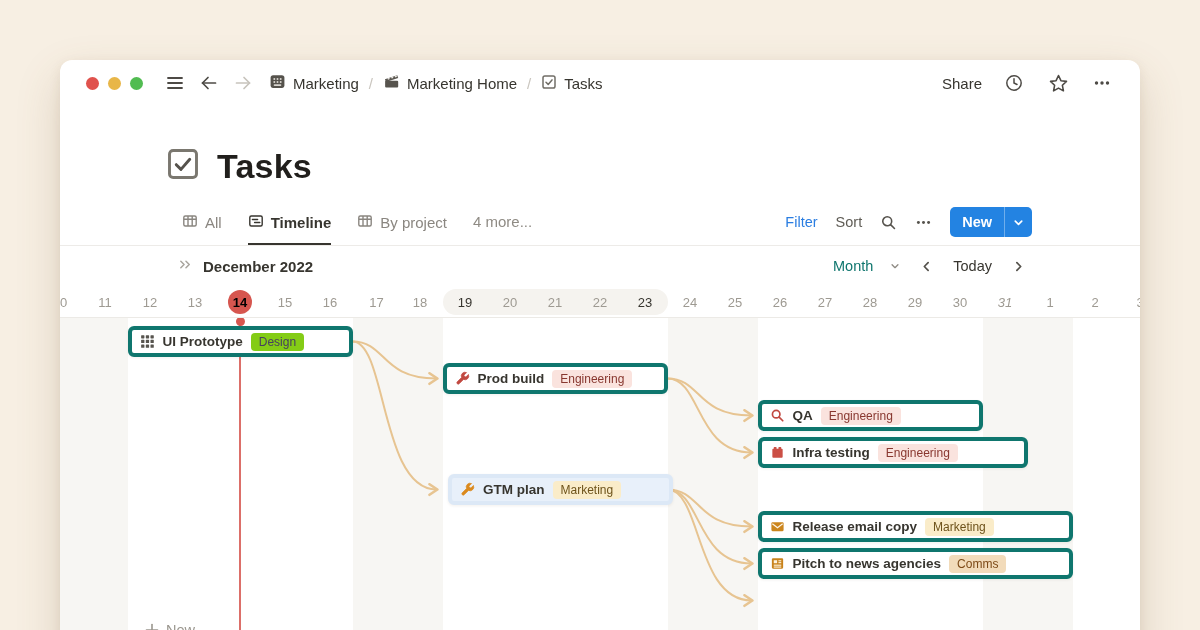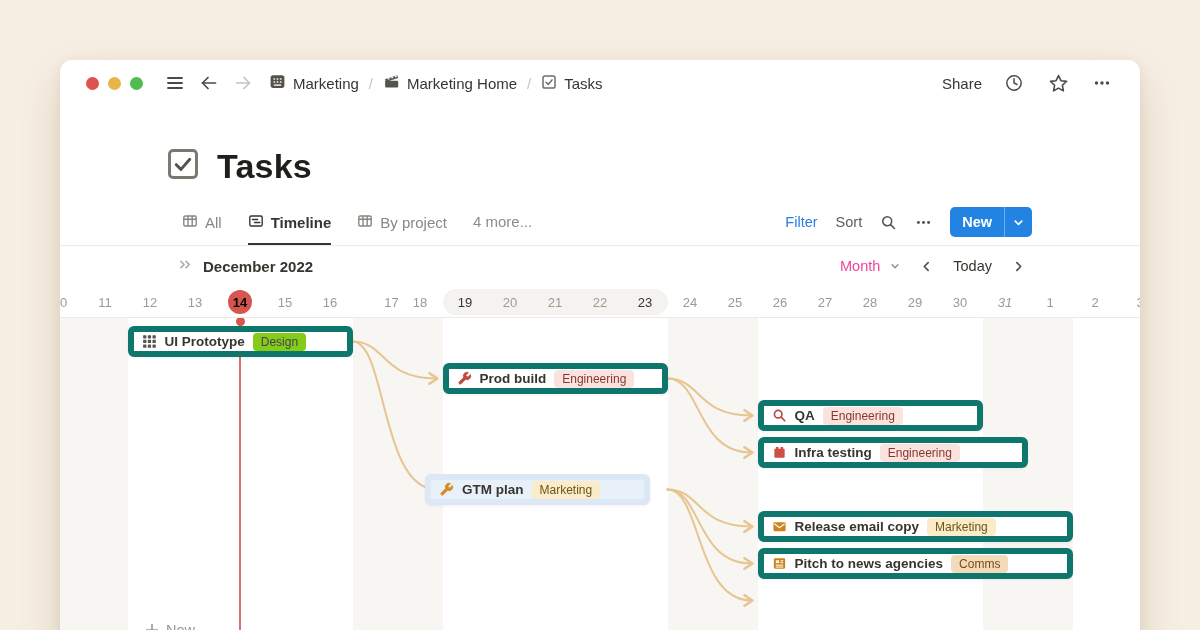--- a/index.html
+++ b/index.html
@@ -41,40 +41,40 @@
   .ctl-icon { color:#56534D; display:inline-flex; }
   .new-btn { display:flex; align-items:stretch; background:#2383E2; border-radius:5px; overflow:hidden;
              color:#fff; height:30px; cursor:pointer; }
   .new-btn .nb-label { display:flex; align-items:center; padding:0 12px; font-size:14.5px; font-weight:600; }
   .new-btn .nb-caret { display:flex; align-items:center; padding:0 8px; border-left:1px solid rgba(255,255,255,.35); }
 
   
   .tl-header { display:flex; align-items:center; height:40px; padding:0 115px 0 118px; }
   .tl-month { display:flex; align-items:center; gap:10px; font-size:15px; font-weight:600; color:#37352F; }
   .tl-nav { margin-left:auto; display:flex; align-items:center; gap:20px; }
-  .tl-scale { display:flex; align-items:center; gap:10px; color:#ec4899; font-size:14.5px; cursor:pointer; }
+  .tl-scale { display:flex; align-items:center; gap:17px; color:#0f766e; font-size:14.5px; cursor:pointer; }
   .tl-today { color:#37352F; font-size:14.5px; cursor:pointer; }
   .nav-chev { display:inline-flex; color:#55524C; cursor:pointer; }
 
   
   .tl-dates { position:relative; height:32px; border-bottom:1px solid #ECEAE6; overflow:hidden; }
   .range-pill { position:absolute; top:3px; height:26px; border-radius:13px; background:#F5F3EF; z-index:0; }
   .day { position:absolute; top:0; width:45px; height:32px; display:flex; align-items:center; justify-content:center;
          font-size:13px; color:#9E9A92; z-index:1; }
   .day.emp { color:#37352F; font-weight:500; }
   .today-circle { width:24px; height:24px; border-radius:50%; background:#D6564F; color:#000000;
                   display:flex; align-items:center; justify-content:center; font-size:13px; font-weight:600; }
 
   
   .tl-body { position:relative; height:320px; background:#fff; overflow:hidden; }
   .stripe { position:absolute; top:0; bottom:0; width:45px; background:#F7F6F3; z-index:0; }
   .today-line { position:absolute; top:0; bottom:0; width:2px; background:rgba(214,86,79,.85); z-index:1; }
   .today-dot { position:absolute; width:9px; height:9px; border-radius:50%; background:#D6564F; z-index:1; }
   .conn-svg { position:absolute; inset:0; z-index:2; pointer-events:none; }
-  .card { position:absolute; height:31px; background:#fff; border:6px solid #0f766e; border-radius:6px;
+  .card { position:absolute; height:31px; background:#fff; border:4px solid #0f766e; border-radius:6px;
           box-shadow:0 1px 3px rgba(90,70,40,.08); display:flex; align-items:center; gap:8px;
           padding:0 8px; z-index:3; cursor:pointer; }
   .card.selected { background:#E8F0FA; border-color:#DCE8F6; }
   .card .c-icon { display:inline-flex; width:15px; height:15px; flex:none; }
   .card .c-icon svg { width:15px; height:15px; }
   .card .c-label { font-size:13.5px; font-weight:600; color:#37352F; white-space:nowrap; }
   .card .c-tag { font-size:12px; padding:2px 8px; border-radius:4px; white-space:nowrap; }
   .add-new { position:absolute; display:flex; align-items:center; gap:7px; color:#9A968E;
              font-size:14.5px; z-index:3; cursor:pointer; }
 </style>
@@ -282,21 +282,21 @@
         <div class="range-pill" style="left: 382.5px; width: 225px;"></div>
         <div class="day" style="left: -22.5px;">10</div>
         <div class="day" style="left: 22.5px;">11</div>
         <div class="day" style="left: 67.5px;">12</div>
         <div class="day" style="left: 112.5px;">13</div>
         <div class="day" style="left: 157.5px;">
           <span class="today-circle">14</span>
         </div>
         <div class="day" style="left: 202.5px;">15</div>
         <div class="day" style="left: 247.5px;">16</div>
-        <div class="day" style="left: 309px;">17</div>
+        <div class="day" style="left: 294px;">17</div>
         <div class="day" style="left: 337.5px;">18</div>
         <div class="day emp" style="left: 382.5px;">19</div>
         <div class="day" style="left: 427.5px;">20</div>
         <div class="day" style="left: 472.5px;">21</div>
         <div class="day" style="left: 517.5px;">22</div>
         <div class="day emp" style="left: 562.5px;">23</div>
         <div class="day" style="left: 607.5px;">24</div>
         <div class="day" style="left: 652.5px;">25</div>
         <div class="day" style="left: 697.5px;">26</div>
         <div class="day" style="left: 742.5px;">27</div>
@@ -374,21 +374,21 @@
           <span class="c-icon">
             <svg viewBox="0 0 16 16">
               <rect x="4" y="2.2" width="3" height="2.6" rx="0.6" fill="#CB4F45"></rect>
               <rect x="9" y="2.2" width="3" height="2.6" rx="0.6" fill="#CB4F45"></rect>
               <rect x="2.5" y="4.1" width="11" height="9.4" rx="1" fill="#CB4F45"></rect>
             </svg>
           </span>
           <span class="c-label">Infra testing</span>
           <span class="c-tag" style="background: rgb(250, 227, 222); color: rgb(136, 55, 47);">Engineering</span>
         </div>
-        <div class="card selected" style="left: 365px; width: 225px; top: 156px;">
+        <div class="card selected" style="left: 388px; width: 225px; top: 156px;">
           <span class="c-icon">
             <svg viewBox="0 0 24 24">
               <path d="M14.7 6.3a1 1 0 0 0 0 1.4l1.6 1.6a1 1 0 0 0 1.4 0l3.77-3.77a6 6 0 0 1-7.94 7.94l-6.91 6.91a2.12 2.12 0 0 1-3-3l6.91-6.91a6 6 0 0 1 7.94-7.94l-3.76 3.76z" fill="#DB8A1E" stroke="#DB8A1E" stroke-width="1.2" stroke-linejoin="round"></path>
             </svg>
           </span>
           <span class="c-label">GTM plan</span>
           <span class="c-tag" style="background: rgb(250, 236, 201); color: rgb(110, 83, 27);">Marketing</span>
         </div>
         <div class="card" style="left: 697.5px; width: 315px; top: 193px;">
           <span class="c-icon">

